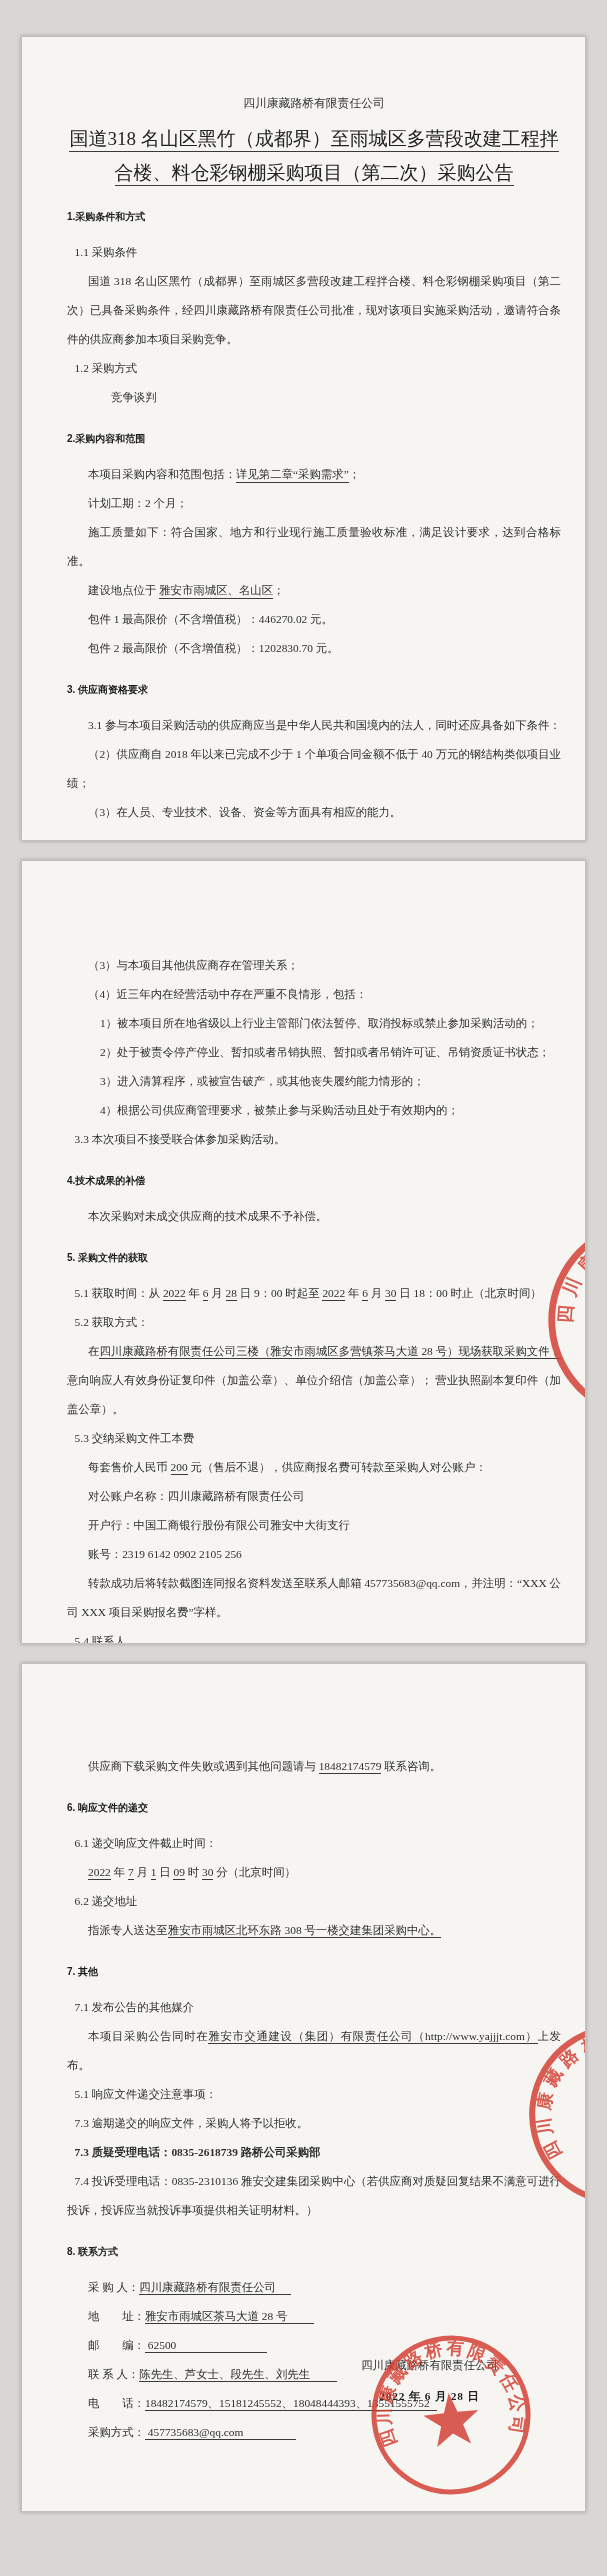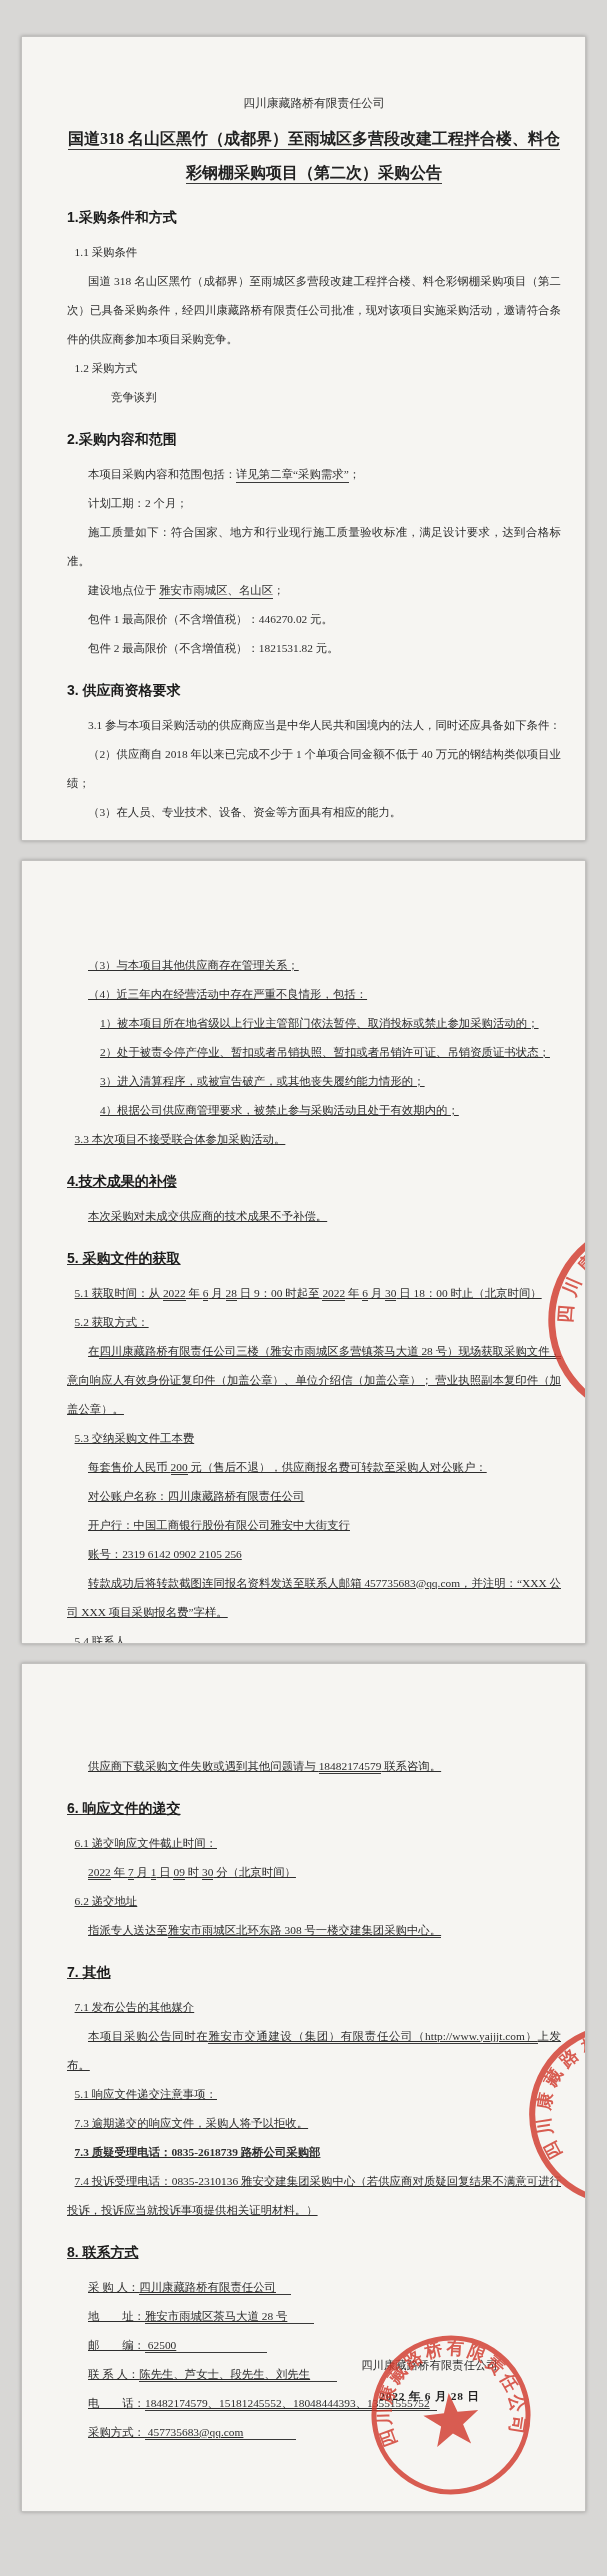--- a/index.html
+++ b/index.html
@@ -5,26 +5,26 @@
   html,body{margin:0;padding:0;background:#d8d7d5;}
   body{width:607px;font-family:"Liberation Serif","DejaVu Serif",serif;color:#2e2e2e;}
   .canvas{padding:20.5px 0 20px 0;}
   .page{
     width:565px;margin:15px auto 19px auto;background:#f6f5f2;
     box-shadow:0 0 3.8px rgba(0,0,0,.28);border:0.8px solid #c2c1bf;
     box-sizing:border-box;position:relative;overflow:hidden;
   }
   .page:last-child{margin-bottom:0;}
   #p1{height:805px;padding:52px 24px 15px 45px;}
-  #p2{height:784px;padding:90px 24px 15px 45px;text-decoration:underline;}
-  #p3{height:849px;padding:88px 24px 15px 45px;text-decoration:underline;}
+  #p2{height:784px;padding:90px 24px 15px 45px;}
+  #p3{height:849px;padding:88px 24px 15px 45px;}
   .blk{font-size:11.4px;line-height:29px;text-align:justify;}
   .company{text-align:center;text-indent:0;font-size:11.8px;margin-bottom:4.6px;color:#333;}
-  .title{text-align:center;text-indent:0;font-size:16px;font-weight:700;line-height:34px;margin-bottom:7.6px;color:#222;}
-  .h1{font-family:"Liberation Sans","DejaVu Sans",sans-serif;font-weight:700;font-size:14px;line-height:36px;margin:9px 0 3px 0;color:#1c1c1c;text-indent:0;}
+  .title{text-align:center;text-indent:0;font-size:19px;font-weight:400;line-height:34px;margin-bottom:7.6px;color:#222;}
+  .h1{font-family:"Liberation Sans","DejaVu Sans",sans-serif;font-weight:700;font-size:10px;line-height:36px;margin:9px 0 3px 0;color:#1c1c1c;text-indent:0;}
   .p{text-indent:21px;}
   .sub{text-indent:7.6px;}
   .pn{text-indent:33px;}
   .pi2{text-indent:44px;}
   .strong{font-weight:700;}
   .u{border-bottom:0.8px solid #3a3a3a;padding-bottom:1.5px;}
   .sig{position:absolute;left:326px;top:694px;width:163px;text-align:center;font-size:11.4px;line-height:15px;color:#2b2b2b;}
   .sig-date{margin-top:16.7px;letter-spacing:0.8px;font-weight:700;color:#222;}
   .stamp{position:absolute;opacity:.82;pointer-events:none;}
   .stamp text{font-family:"Liberation Sans","DejaVu Sans",sans-serif;}
@@ -45,21 +45,21 @@
         <div class="blk sub"><span>1.1 采购条件</span></div>
         <div class="blk p"><span>国道 318 名山区黑竹（成都界）至雨城区多营段改建工程拌合楼、料仓彩钢棚采购项目（第二次）已具备采购条件，经四川康藏路桥有限责任公司批准，现对该项目实施采购活动，邀请符合条件的供应商参加本项目采购竞争。</span></div>
         <div class="blk sub"><span>1.2 采购方式</span></div>
         <div class="blk pi2"><span>竞争谈判</span></div>
         <div class="blk h1"><span>2.采购内容和范围</span></div>
         <div class="blk p"><span>本项目采购内容和范围包括：</span><span class="u">详见第二章“采购需求”</span><span>；</span></div>
         <div class="blk p"><span>计划工期：2 个月；</span></div>
         <div class="blk p"><span>施工质量如下：符合国家、地方和行业现行施工质量验收标准，满足设计要求，达到合格标准。</span></div>
         <div class="blk p"><span>建设地点位于 </span><span class="u">雅安市雨城区、名山区</span><span>；</span></div>
         <div class="blk p"><span>包件 1 最高限价（不含增值税）：446270.02 元。</span></div>
-        <div class="blk p"><span>包件 2 最高限价（不含增值税）：1821531.82 元。</span></div>
+        <div class="blk p"><span>包件 2 最高限价（不含增值税）：1202830.70 元。</span></div>
         <div class="blk h1"><span>3. 供应商资格要求</span></div>
         <div class="blk p"><span>3.1 参与本项目采购活动的供应商应当是中华人民共和国境内的法人，同时还应具备如下条件：</span></div>
         <div class="blk p"><span>（2）供应商自 2018 年以来已完成不少于 1 个单项合同金额不低于 40 万元的钢结构类似项目业绩；</span></div>
         <div class="blk p"><span>（3）在人员、专业技术、设备、资金等方面具有相应的能力。</span></div>
       </div>
   </div>
 
   <div class="page" id="p2">
     <div>
         <div class="blk p"><span>（3）与本项目其他供应商存在管理关系；</span></div>

